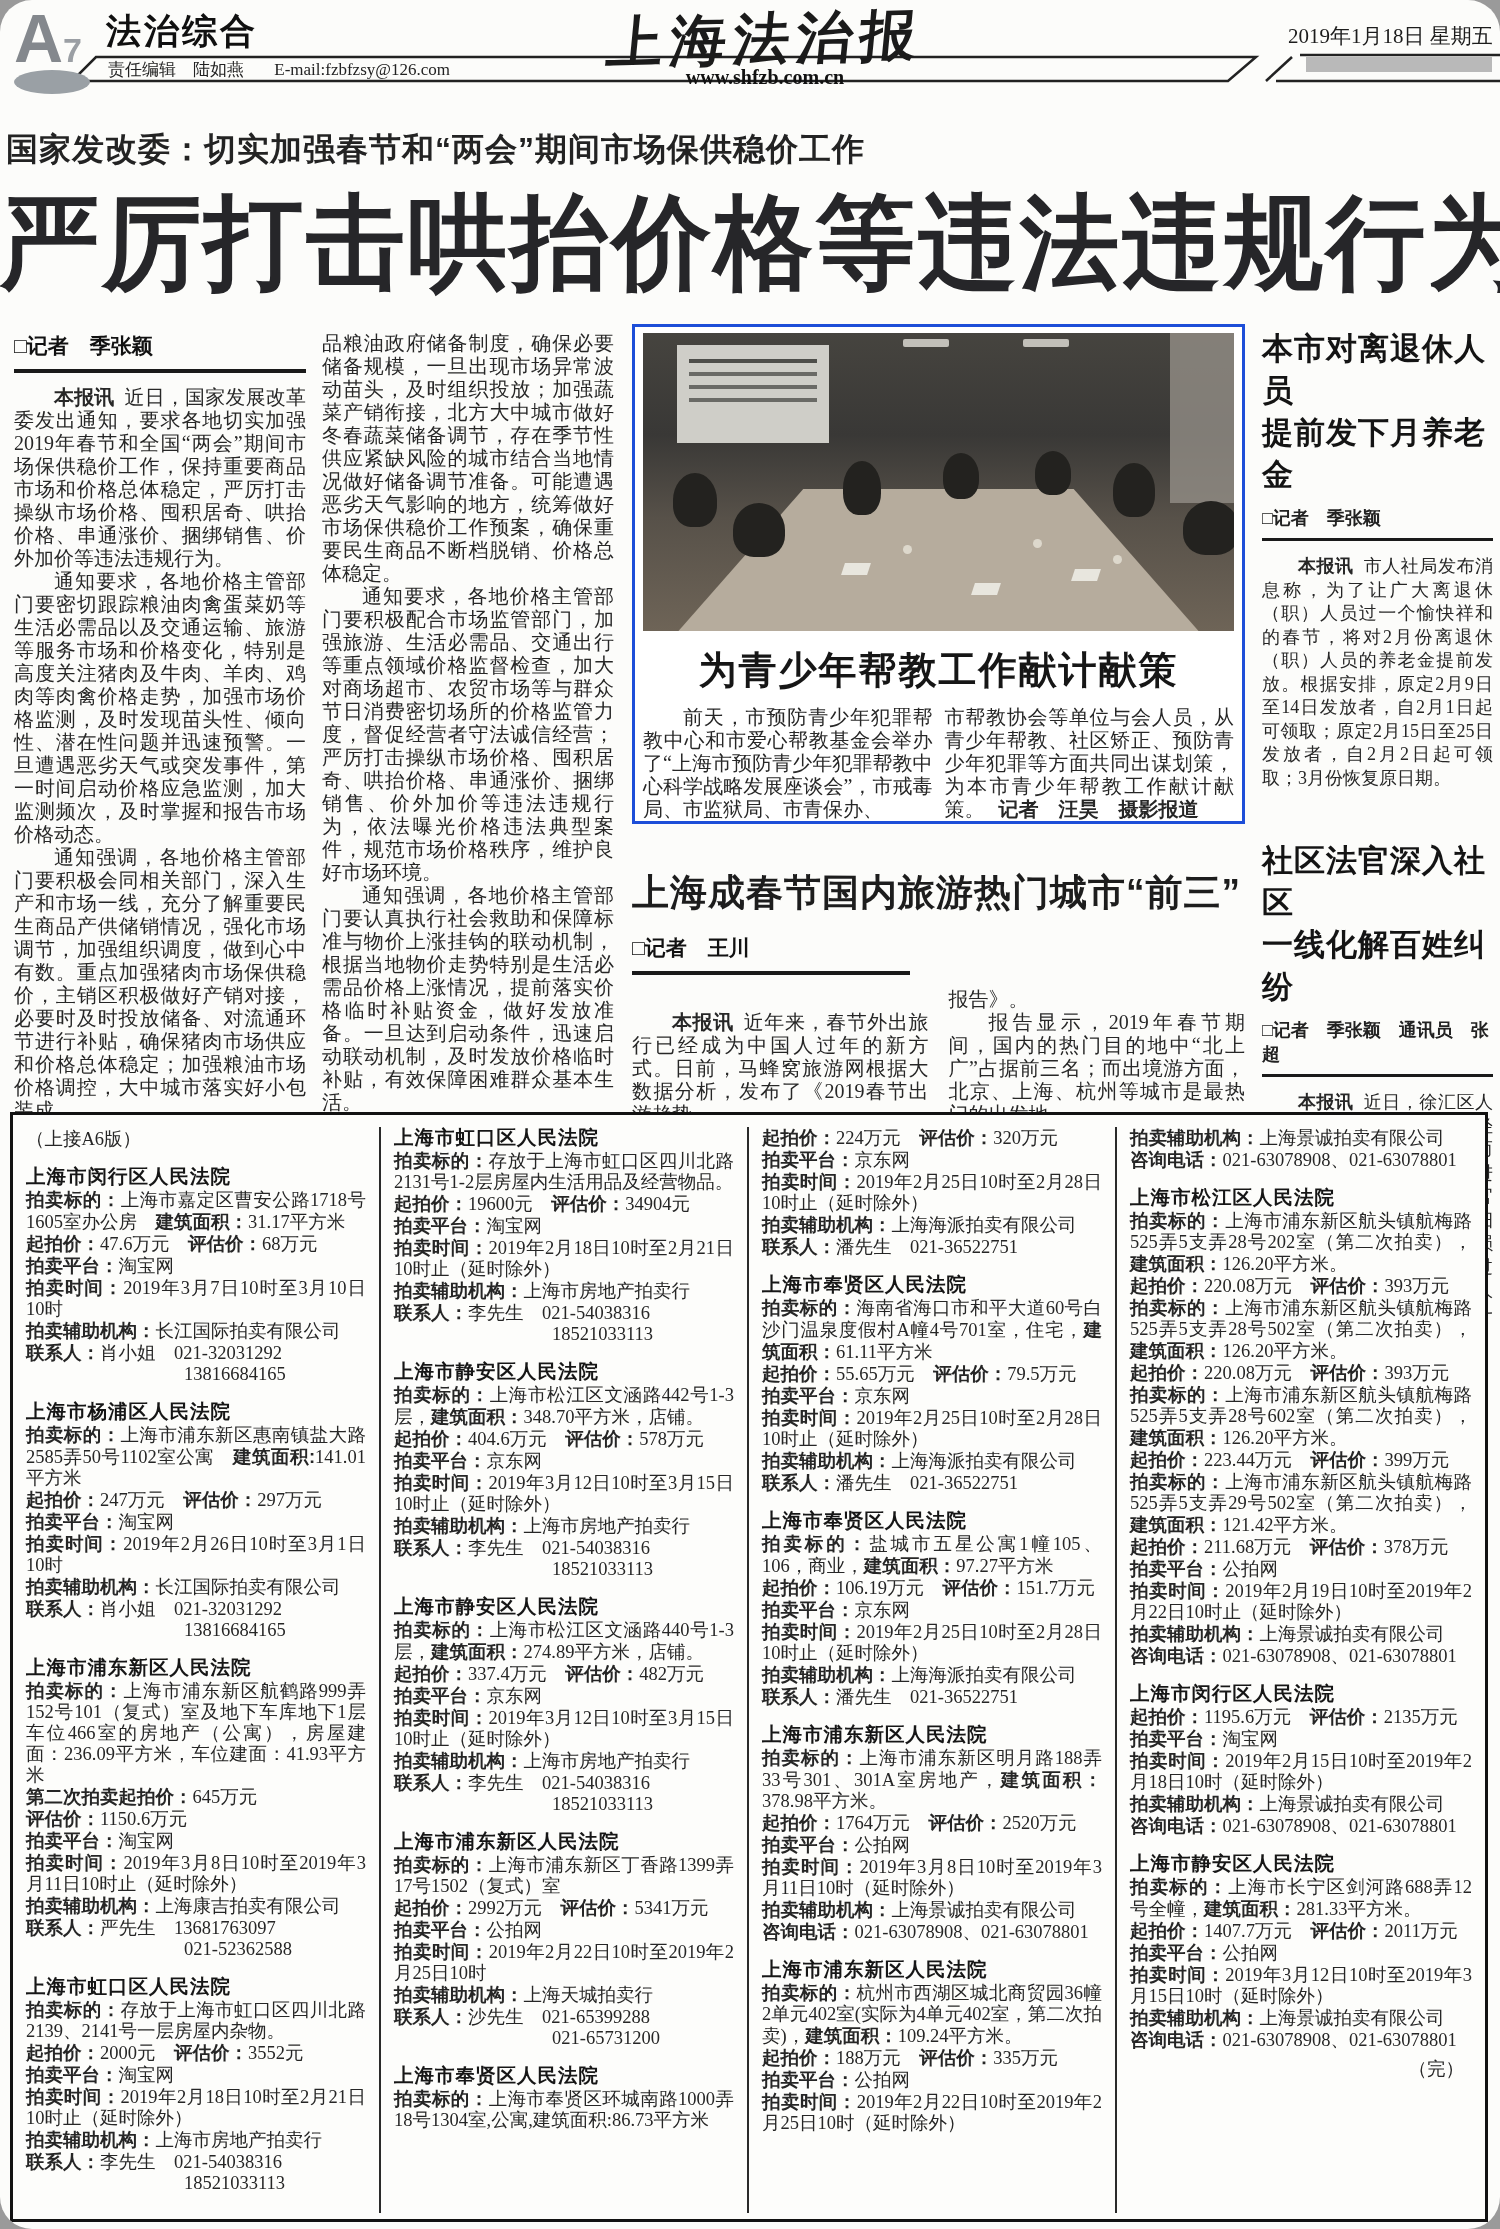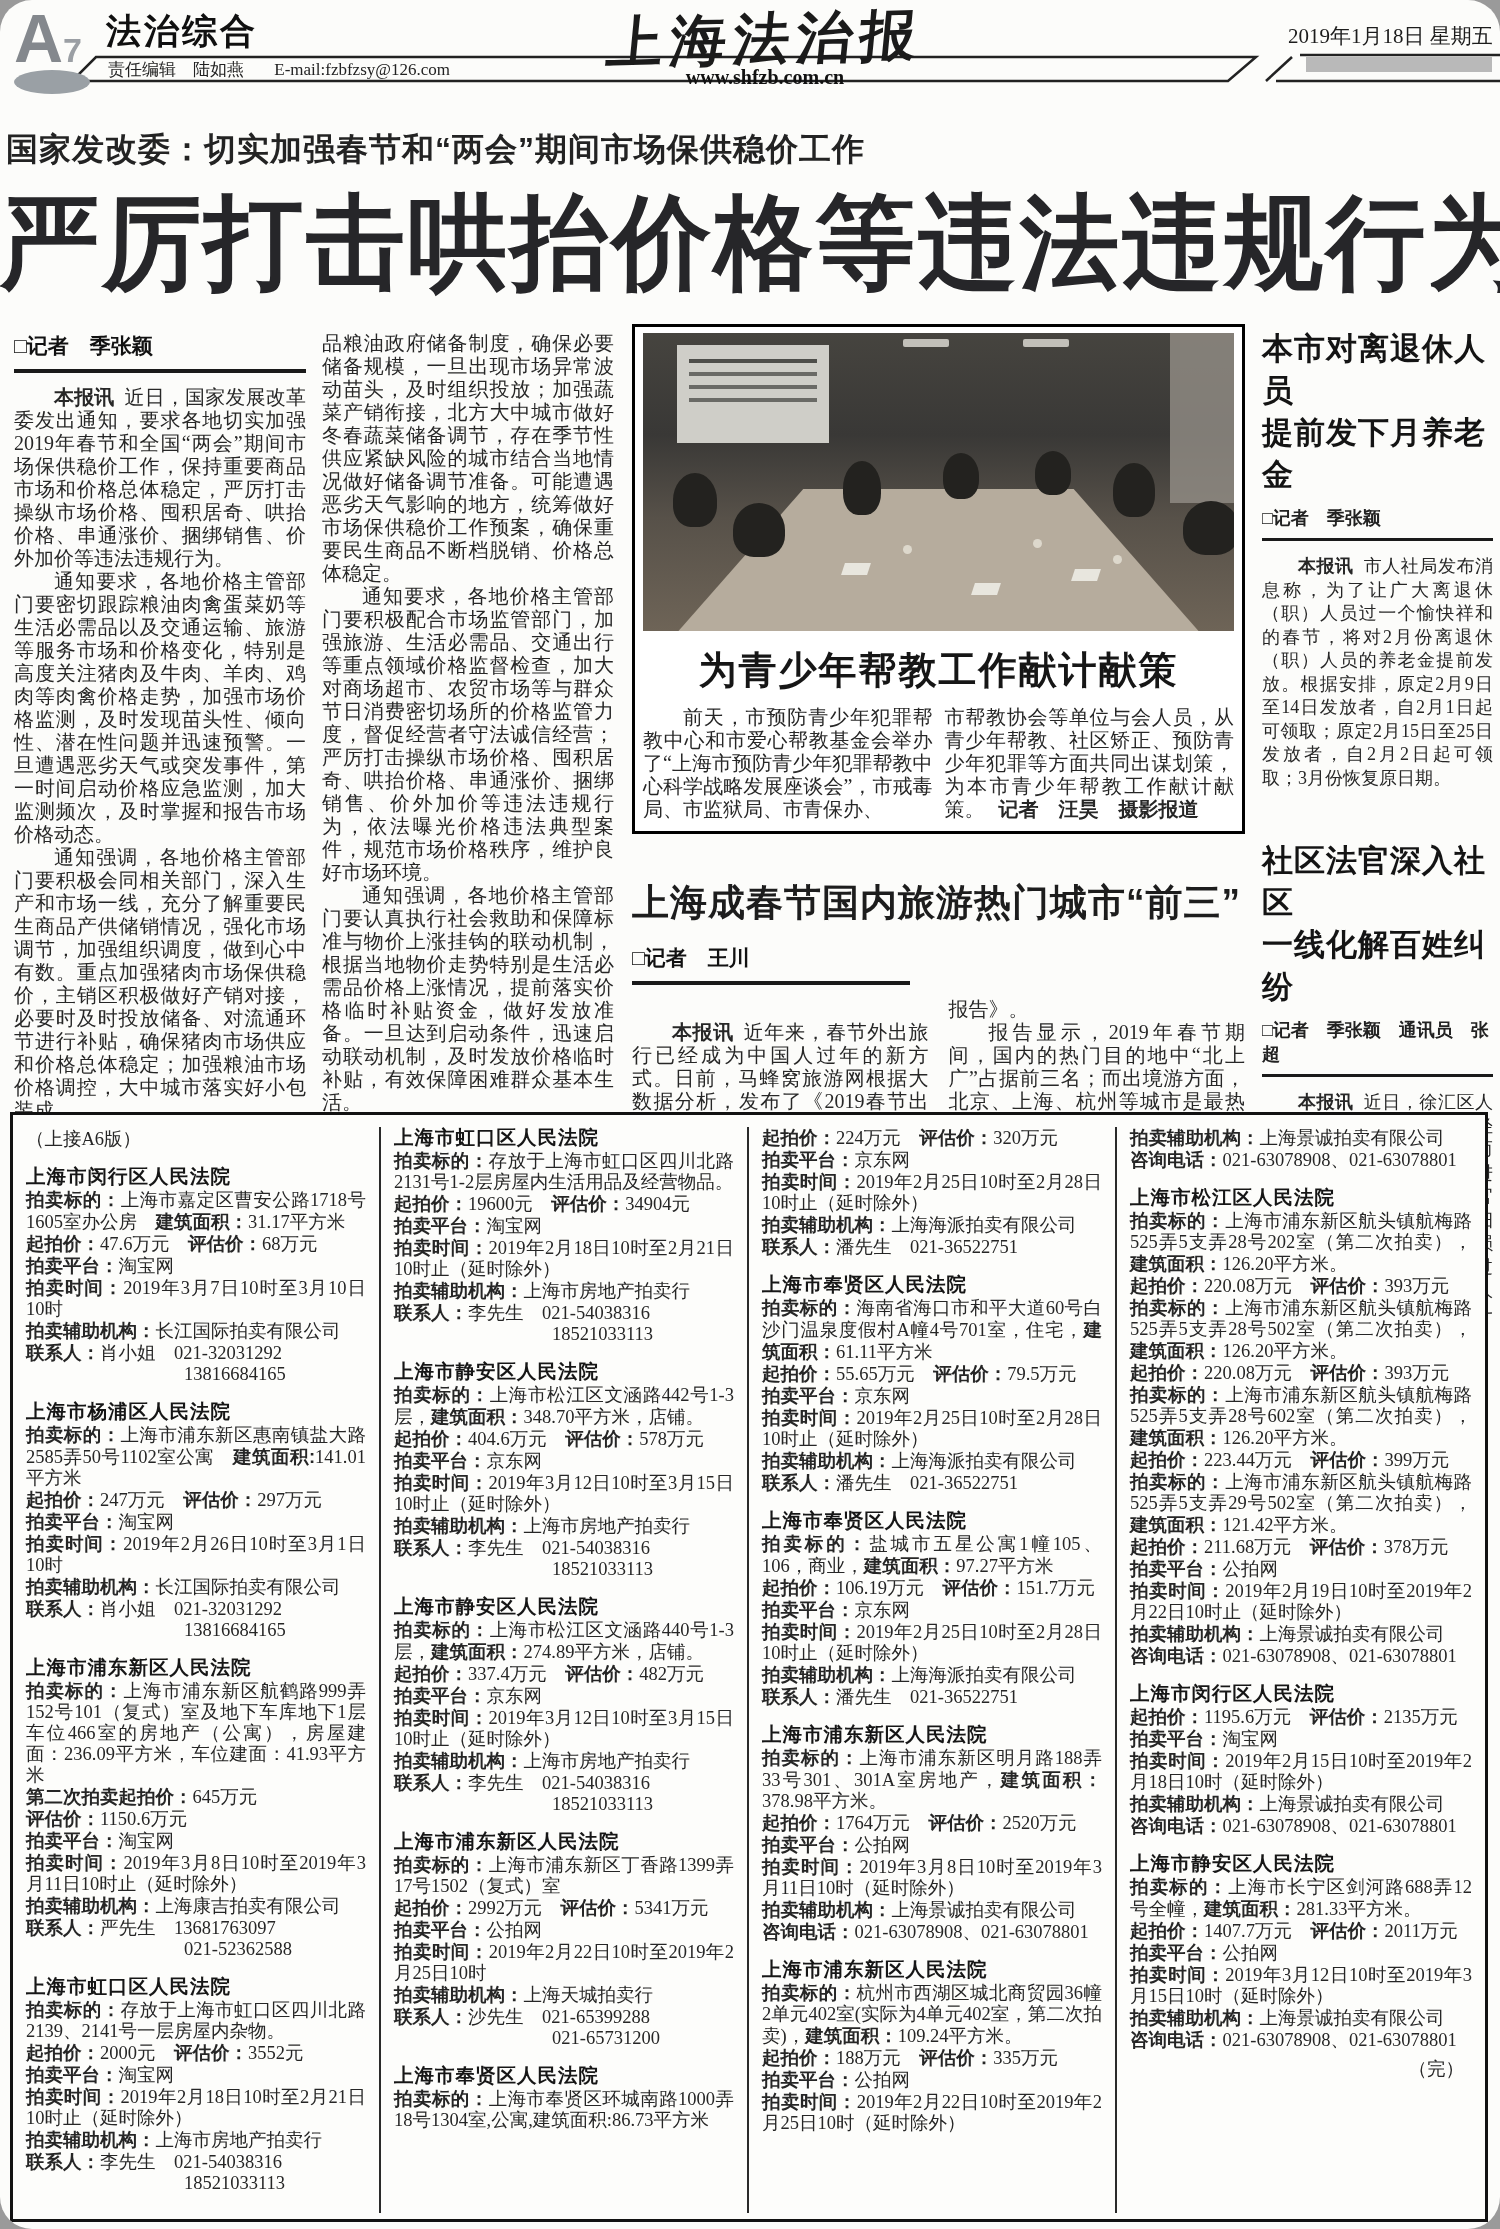--- a/index.html
+++ b/index.html
@@ -31,21 +31,21 @@
   .byline{font-family:"Liberation Sans",sans-serif;font-weight:700;font-size:21px;color:#111;
           padding-bottom:9px;border-bottom:4px solid #1a1a1a;margin-bottom:13px;}
   .body-text{font-size:20px;line-height:23px;text-align:justify;color:#272727;}
   .body-text p{margin:0;text-indent:2em;}
   .body-text p.cont{text-indent:0;}
   .body-text b.lead{font-family:"Liberation Sans",sans-serif;margin-right:10px;}
   .col-1{position:absolute;left:14px;top:332px;width:292px;}
   .col-2{position:absolute;left:322px;top:332px;width:292px;}
   
   .center{position:absolute;left:632px;top:324px;width:613px;}
-  .photo-box{border:3px solid #000000;background:#fff;padding:6px 8px 10px 8px;}
+  .photo-box{border:3px solid #1d4ed8;background:#fff;padding:6px 8px 0 8px;}
   .photo{position:relative;height:298px;background:linear-gradient(180deg,#46443f 0%,#393836 34%,#575149 62%,#6e6457 100%);overflow:hidden;}
   .ph-screen{position:absolute;left:34px;top:12px;width:152px;height:98px;background:#cfcec8;}
   .ph-screen i{display:block;height:4px;background:#6a6a66;margin:9px 12px 0 12px;}
   .ph-screen i:first-child{margin-top:14px;background:#4e4e4a;}
   .ph-window{position:absolute;right:0;top:0;width:64px;height:170px;background:#948f87;opacity:.8;}
   .ph-light{position:absolute;top:6px;width:46px;height:8px;background:#d8d6cf;opacity:.85;border-radius:2px;}
   .ph-table{position:absolute;left:6%;bottom:0;width:88%;height:142px;background:#b6ac9d;
             clip-path:polygon(24% 0,76% 0,100% 100%,0 100%);}
   .person{position:absolute;width:44px;height:54px;background:#23221f;border-radius:50% 50% 40% 40%;}
   .ph-paper{position:absolute;width:26px;height:12px;background:#e8e6de;transform:skewX(-18deg);}

